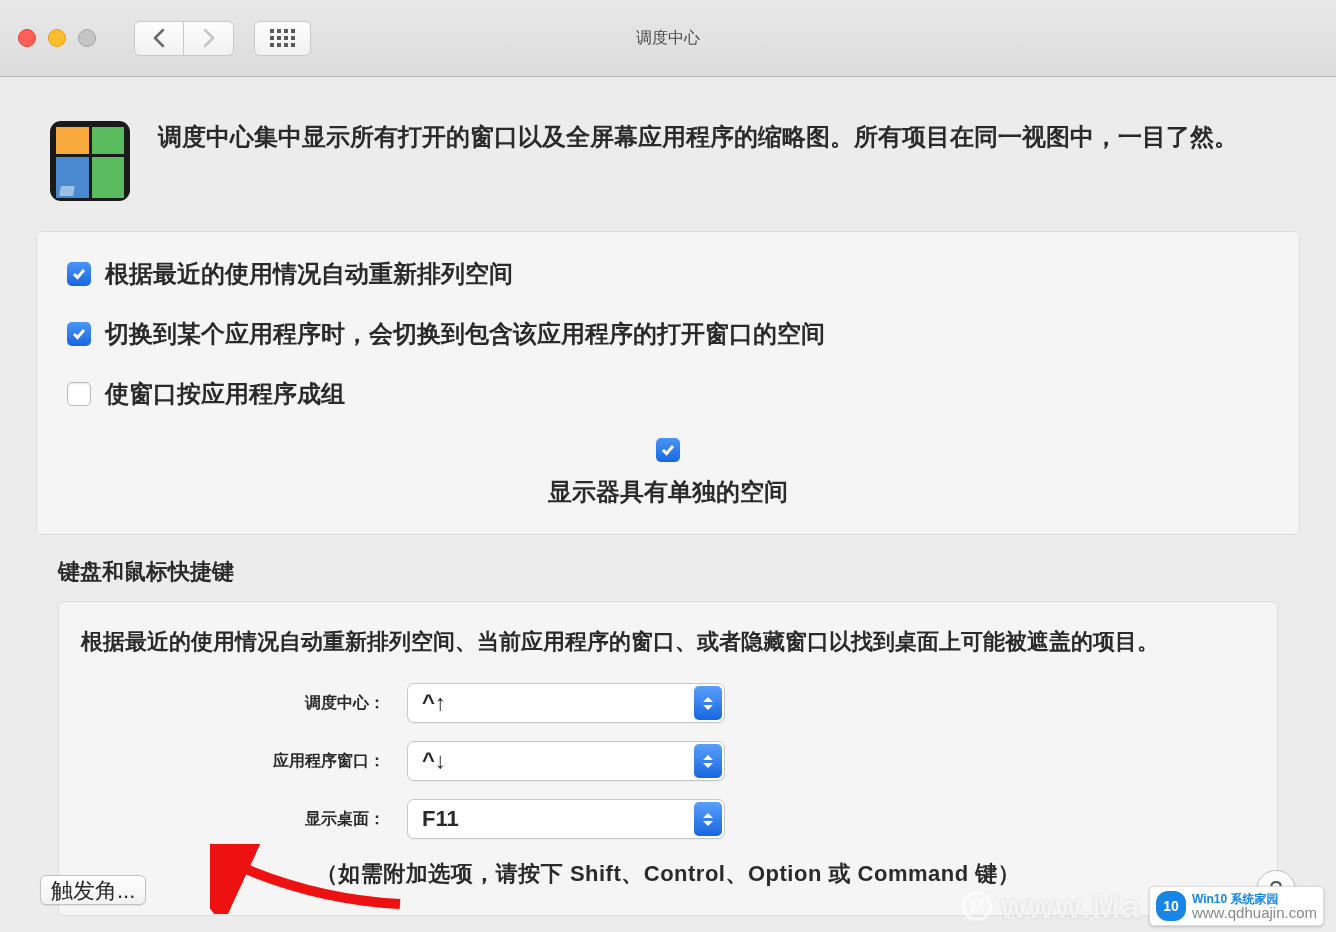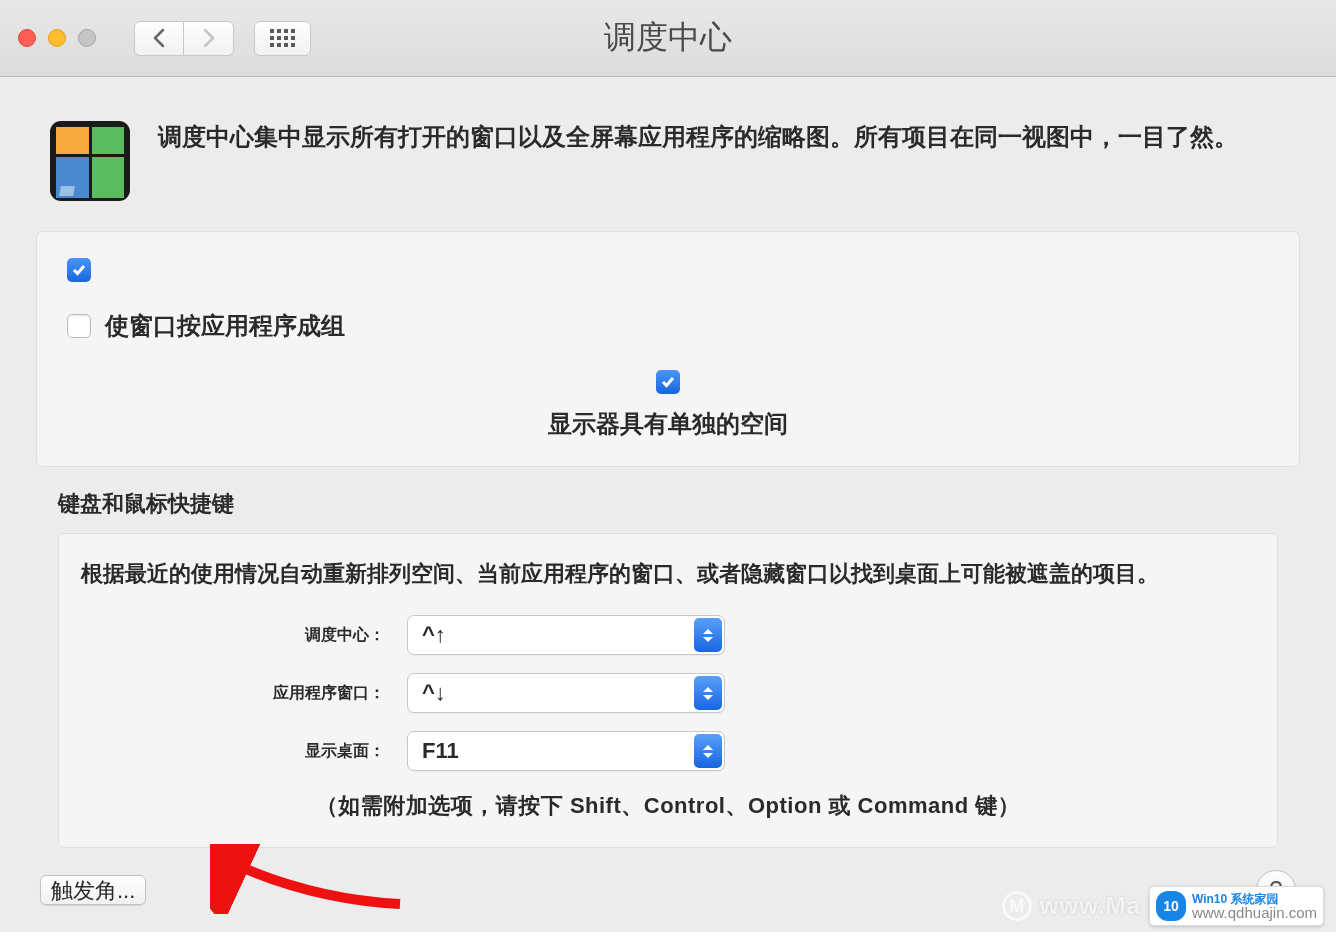--- a/index.html
+++ b/index.html
@@ -42,21 +42,21 @@
   display: flex; align-items: center; justify-content: center;
 }
 .grid-icon {
   display: grid; grid-template-columns: repeat(4, 4px); grid-template-rows: repeat(3, 4px);
   gap: 3px;
 }
 .grid-icon span { background: #595959; width: 4px; height: 4px; }
 
 .window-title {
   position: absolute; left: 50%; transform: translateX(-50%);
-  font-size: 32px; color: #4a4a4a; font-weight: 400;
+  font-size: 16px; color: #4a4a4a; font-weight: 400;
 }
 
 .search-box {
   margin-left: auto;
   width: 318px; height: 40px;
   background: #fff;
   border: 3px solid #8fa9c9;
   border-radius: 7px;
   box-shadow: 0 0 0 1px rgba(100,150,220,0.5);
   display: flex; align-items: center;
@@ -167,21 +167,21 @@
   box-shadow: 0 1px 2px rgba(0,0,0,0.1);
 }
 
 .arrow-annotation {
   position:absolute; left: 210px; bottom: 18px;
   width: 200px; height: 70px;
   pointer-events:none;
 }
 
 .watermark-group{position:absolute;right:12px;bottom:6px;display:flex;align-items:center;gap:8px;}
-.wm-text{font-size:24px;font-weight:bold;color:rgba(255,255,255,0.7);text-shadow:0 0 3px rgba(0,0,0,0.15);letter-spacing:1px;}
+.wm-text{font-size:34px;font-weight:bold;color:rgba(255,255,255,0.7);text-shadow:0 0 3px rgba(0,0,0,0.15);letter-spacing:1px;}
 .wm-circle{width:30px;height:30px;border:3px solid rgba(255,255,255,0.7);border-radius:50%;display:flex;align-items:center;justify-content:center;color:rgba(255,255,255,0.7);font-weight:bold;font-size:18px;}
 .wm-badge{background:#fff;border:1px solid #ddd;border-radius:5px;padding:4px 6px;display:flex;gap:6px;align-items:center;box-shadow:0 1px 3px rgba(0,0,0,0.2);}
 .wm-badge-icon{width:30px;height:30px;background:#1785e6;border-radius:12px;display:flex;align-items:center;justify-content:center;color:#fff;font-weight:bold;font-size:14px;}
 .wm-badge-text{display:flex;flex-direction:column;line-height:1;}
 .wm-badge-title{font-size:12px;color:#1785e6;font-weight:bold;}
 .wm-badge-sub{font-size:15px;color:#888;}
 </style>
 </head>
 <body>
 
@@ -234,20 +234,29 @@
     <div class="description">调度中心集中显示所有打开的窗口以及全屏幕应用程序的缩略图。所有项目在同一视图中，一目了然。</div>
   </div>
 
   <div class="options-panel">
     <div class="checkbox-row">
       <div class="checkbox checked">
         <svg width="16" height="16" viewBox="0 0 16 16">
             <path d="M3 8 L6.5 11.5 L13 4"></path>
           </svg>
       </div>
+      <span class="checkbox-label">根据最近的使用情况自动重新排列空间</span>
+    </div>
+    <div class="checkbox-row">
+      <div class="checkbox checked">
+        <svg width="16" height="16" viewBox="0 0 16 16">
+            <path d="M3 8 L6.5 11.5 L13 4"></path>
+          </svg>
+      </div>
+      <span class="checkbox-label">切换到某个应用程序时，会切换到包含该应用程序的打开窗口的空间</span>
     </div>
     <div class="checkbox-row">
       <div class="checkbox unchecked"></div>
       <span class="checkbox-label">使窗口按应用程序成组</span>
     </div>
     <div class="checkbox-row">
       <div class="checkbox checked">
         <svg width="16" height="16" viewBox="0 0 16 16">
             <path d="M3 8 L6.5 11.5 L13 4"></path>
           </svg>

